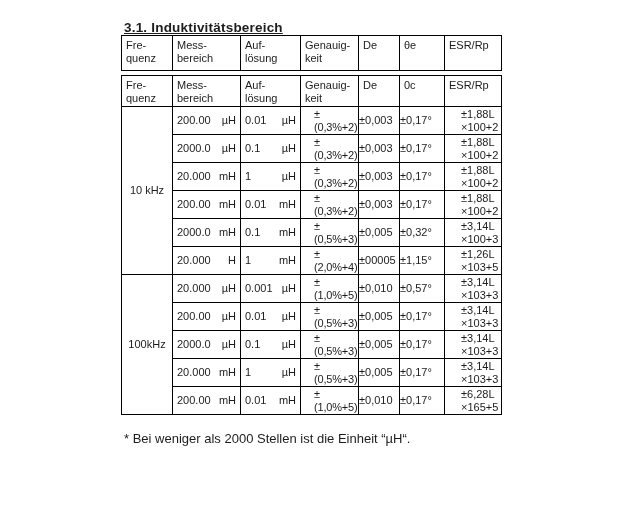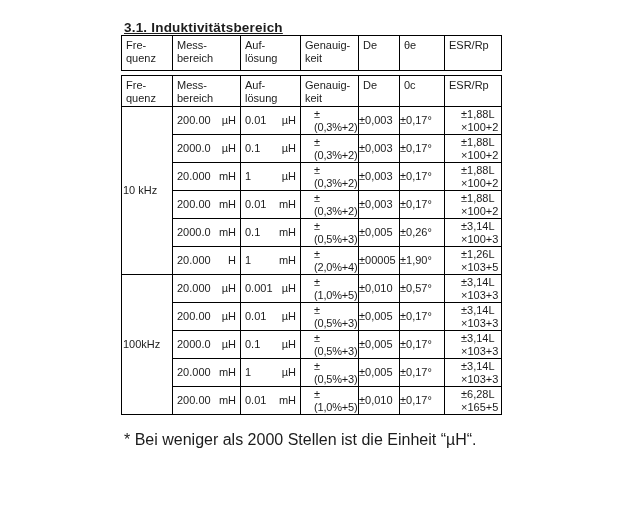--- a/index.html
+++ b/index.html
@@ -21,27 +21,27 @@
   table { border-collapse: collapse; table-layout: fixed; width: 381px; }
   td { border: 1px solid #000; font-size: 11px; line-height: 12.5px; overflow: hidden; }
 
   .hdr-table td, .main-table tr.thead td {
     vertical-align: top; padding: 3px 2px 2px 4px; white-space: pre-line; height: 35px;
   }
   .main-table tr.thead td { height: 31px; }
   .main-table { margin-top: 4px; }
 
   .main-table td { vertical-align: middle; height: 27px; }
-  td.c-freq { text-align: left; padding: 0 1px; }
+  td.c-freq { text-align: center; padding: 0 1px; }
   .cellflex { display: flex; justify-content: space-between; align-items: center; padding: 0 4px; }
   td.c-gen { padding-left: 13px; letter-spacing: -0.2px; }
   td.c-de, td.c-th { padding-left: 0; }
   td.c-esr { text-align: center; white-space: pre-line; padding: 1px 16px; }
 
-  .footnote { font-size: 16px; margin: 16px 0 0 3px; }
+  .footnote { font-size: 13px; margin: 16px 0 0 3px; }
 </style>
 </head>
 <body>
 
 <div class="page">
 
   <h1 class="title">3.1. Induktivitätsbereich</h1>
 
 
   <table class="hdr-table">
@@ -182,40 +182,40 @@
             </div>
           </td>
       <td class="c-auf">
             <div class="cellflex">
               <span>0.1</span>
               <span>mH</span>
             </div>
           </td>
       <td class="c-gen">±(0,5%+3)</td>
       <td class="c-de">±0,005</td>
-      <td class="c-th">±0,26°</td>
+      <td class="c-th">±0,32°</td>
       <td class="c-esr">±3,14L
 ×100+3</td>
     </tr>
     <tr>
       <td class="c-mess">
             <div class="cellflex">
               <span>20.000</span>
               <span>H</span>
             </div>
           </td>
       <td class="c-auf">
             <div class="cellflex">
               <span>1</span>
               <span>mH</span>
             </div>
           </td>
       <td class="c-gen">±(2,0%+4)</td>
       <td class="c-de">±00005</td>
-      <td class="c-th">±1,90°</td>
+      <td class="c-th">±1,15°</td>
       <td class="c-esr">±1,26L
 ×103+5</td>
     </tr>
 
     <tr>
       <td class="c-freq" rowspan="5">100kHz</td>
       <td class="c-mess">
             <div class="cellflex">
               <span>20.000</span>
               <span>µH</span>

